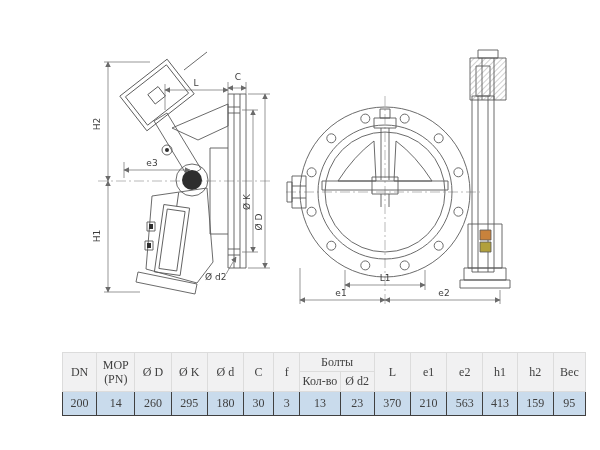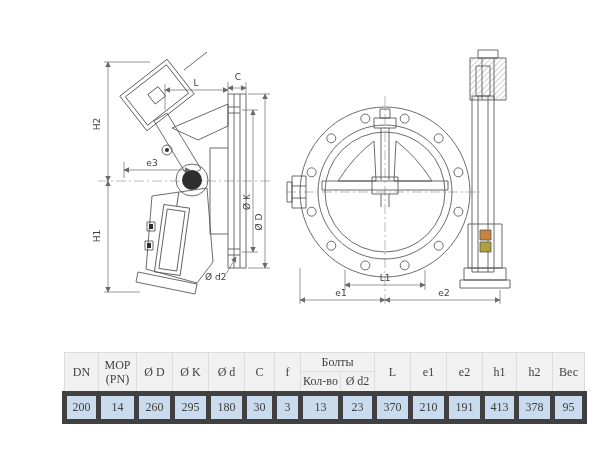--- a/index.html
+++ b/index.html
@@ -12,21 +12,21 @@
   .thin { stroke:#5a5a5a; stroke-width:0.9; fill:none; stroke-linejoin:round; }
   .dim  { stroke:#6a6a6a; stroke-width:0.7; fill:none; }
   .cl   { stroke:#8a8a8a; stroke-width:0.6; stroke-dasharray:10 3 2 3; fill:none; }
   .dark { fill:#2e2e2e; stroke:none; }
   .sq1  { fill:#c8823c; stroke:#555; stroke-width:0.8; }
   .sq2  { fill:#b1a03c; stroke:#555; stroke-width:0.8; }
 
   .table-wrap { position:absolute; left:62px; top:352px; }
   table { border-collapse:collapse; table-layout:fixed; width:524px; font-size:12px; color:#404040;font-family:Liberation Serif, serif; }
   th { background:#f1f1f2; border:1px solid #dcdcdc; font-weight:normal; padding:2px 0; text-align:center; line-height:1.2; vertical-align:middle; }
-  td { background:#c9dbec; border:5px solid #404040; padding:4px 0; text-align:center; }
+  td { background:#c9dbec; border:1px solid #404040; padding:4px 0; text-align:center; }
   .line { display:block; }
 </style>
 </head>
 <body>
 
 <div class="page">
 
   <svg class="drawing" width="600" height="350" viewBox="0 0 600 350">
     <defs>
       <marker id="arr" viewBox="0 0 10 10" refX="9" refY="5" markerWidth="8" markerHeight="8" orient="auto-start-reverse">
@@ -243,22 +243,22 @@
           <td>14</td>
           <td>260</td>
           <td>295</td>
           <td>180</td>
           <td>30</td>
           <td>3</td>
           <td>13</td>
           <td>23</td>
           <td>370</td>
           <td>210</td>
-          <td>191</td>
+          <td>563</td>
           <td>413</td>
-          <td>378</td>
+          <td>159</td>
           <td>95</td>
         </tr>
       </tbody>
     </table>
   </div>
 
 </div>
 
 </body></html>

